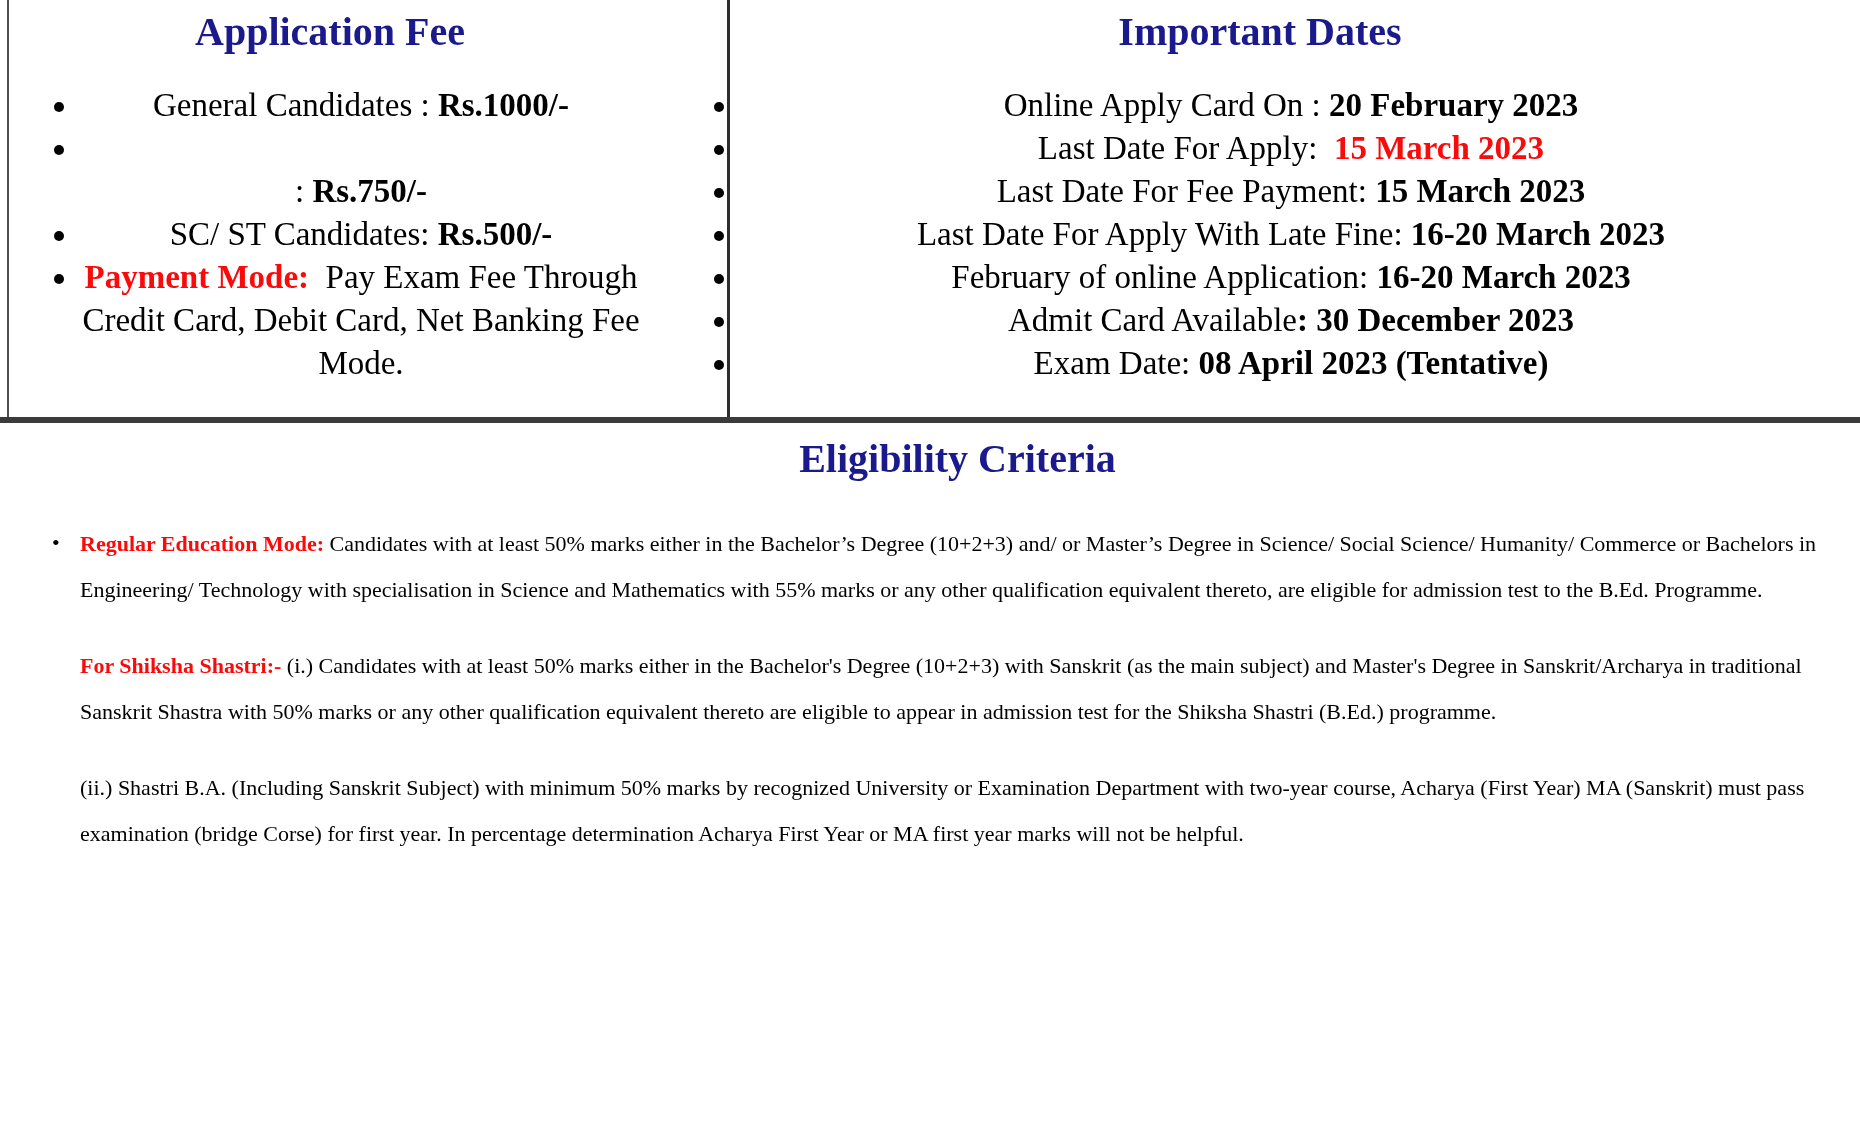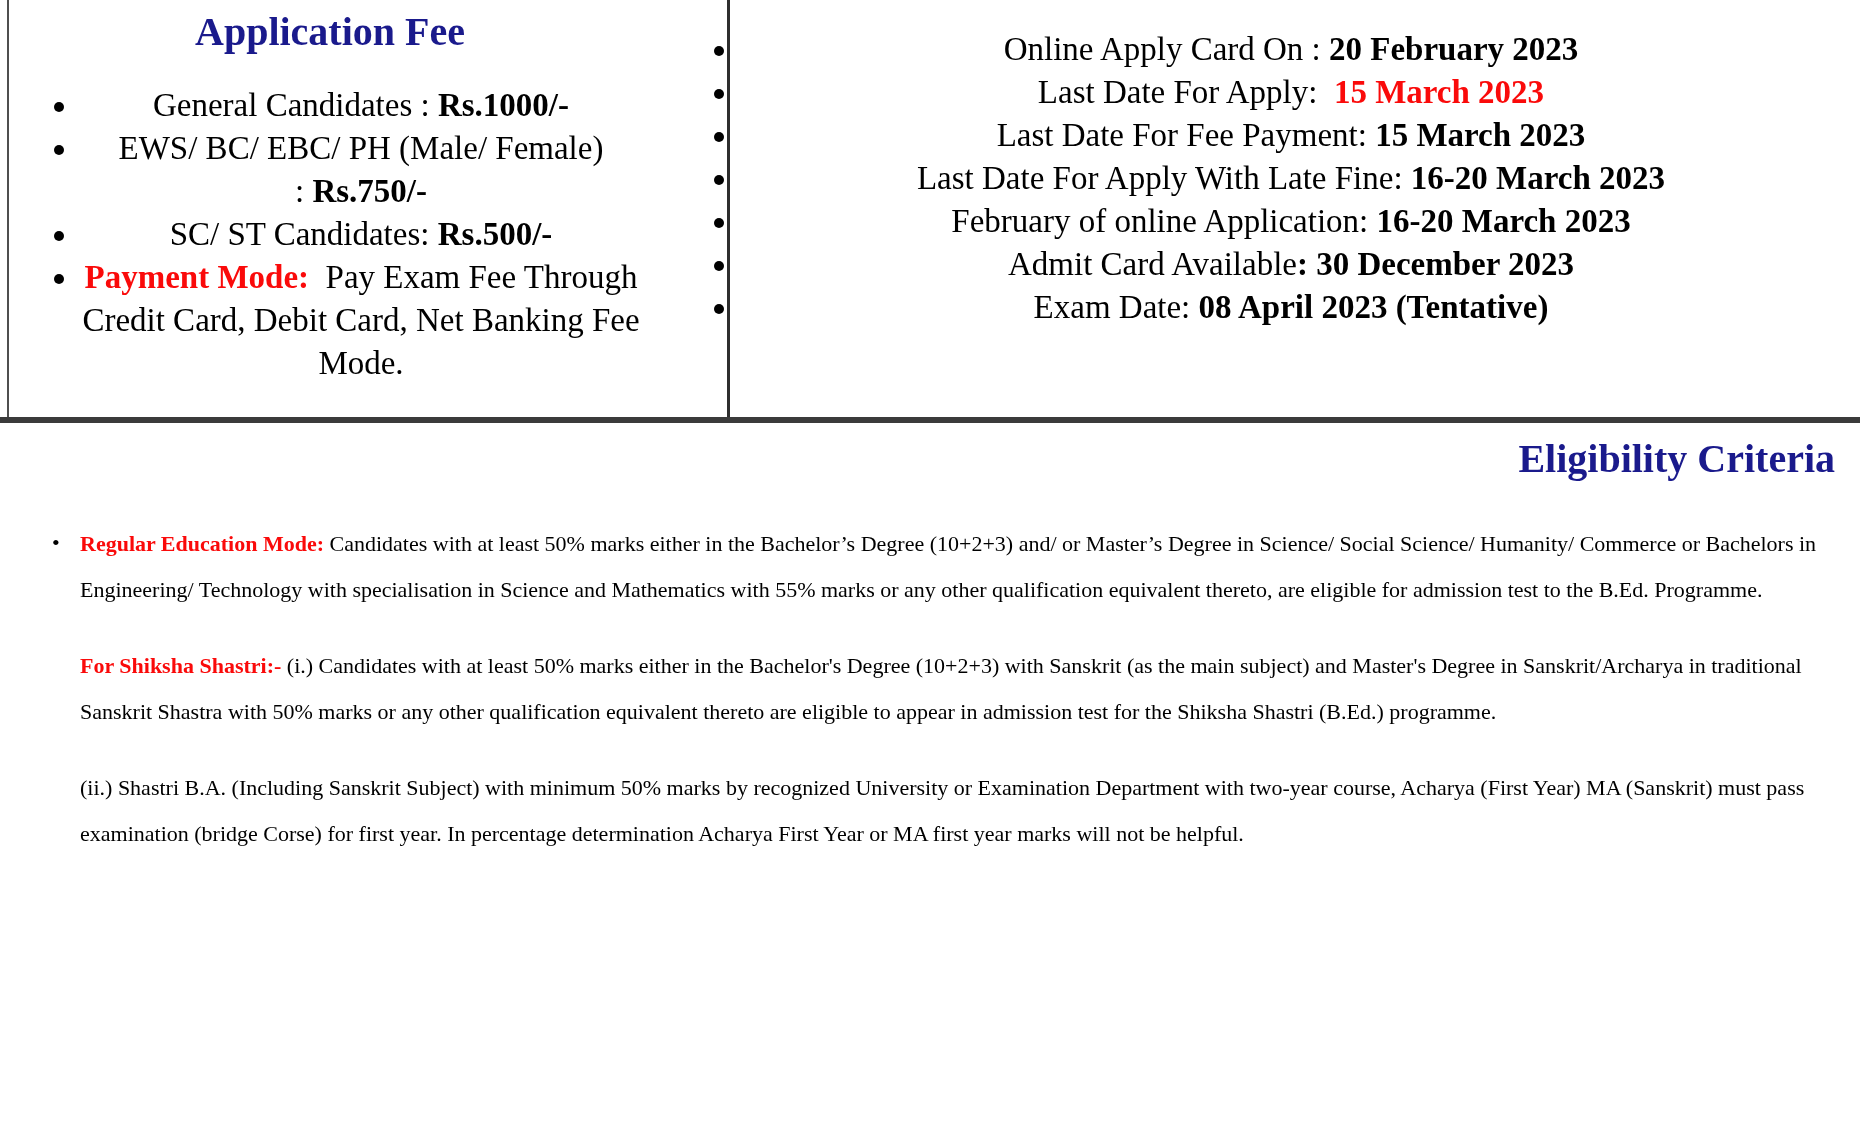--- a/index.html
+++ b/index.html
@@ -64,21 +64,20 @@
     background: #3b3b3b;
   }
 
   
   .eligibility-section {
     box-sizing: border-box;
     padding: 0 25px 0 80px;
   }
   .eligibility-section h2.section-title {
     margin: 12px 0 38px 0;
-    text-align: right;
   }
   .para {
     position: relative;
     font-size: 22px;
     line-height: 46px;
     margin: 0 0 30px 0;
   }
   .para.bulleted::before {
     content: "\2022";
     position: absolute;
@@ -90,27 +89,28 @@
 <body>
 
 <div class="top-section">
   <div class="left-edge-line"></div>
   <div class="column-divider-line"></div>
 
   <section class="col-left">
     <h2 class="section-title">Application Fee</h2>
     <ul>
       <li><span>General Candidates : </span><span class="b">Rs.1000/-</span></li>
-      <li><span>EWS/ BC/ EBC/ PH (Male/ Female)</span><br><span>: </span><span class="b">Rs.750/-</span></li>
+      <li><br><span>: </span><span class="b">Rs.750/-</span></li>
       <li><span>SC/ ST Candidates: </span><span class="b">Rs.500/-</span></li>
       <li><span class="rb">Payment Mode:</span><span>&nbsp; Pay Exam Fee Through Credit Card, Debit Card, Net Banking Fee Mode.</span></li>
     </ul>
   </section>
 
   <section class="col-right">
+    <h2 class="section-title">Important Dates</h2>
     <ul>
       <li><span>Online Apply Card On : </span><span class="b">20 February 2023</span></li>
       <li><span>Last Date For Apply:&nbsp; </span><span class="rb">15 March 2023</span></li>
       <li><span>Last Date For Fee Payment: </span><span class="b">15 March 2023</span></li>
       <li><span>Last Date For Apply With Late Fine: </span><span class="b">16-20 March 2023</span></li>
       <li><span>February of online Application: </span><span class="b">16-20 March 2023</span></li>
       <li><span>Admit Card Available</span><span class="b">: 30 December 2023</span></li>
       <li><span>Exam Date: </span><span class="b">08 April 2023 (Tentative)</span></li>
     </ul>
   </section>

